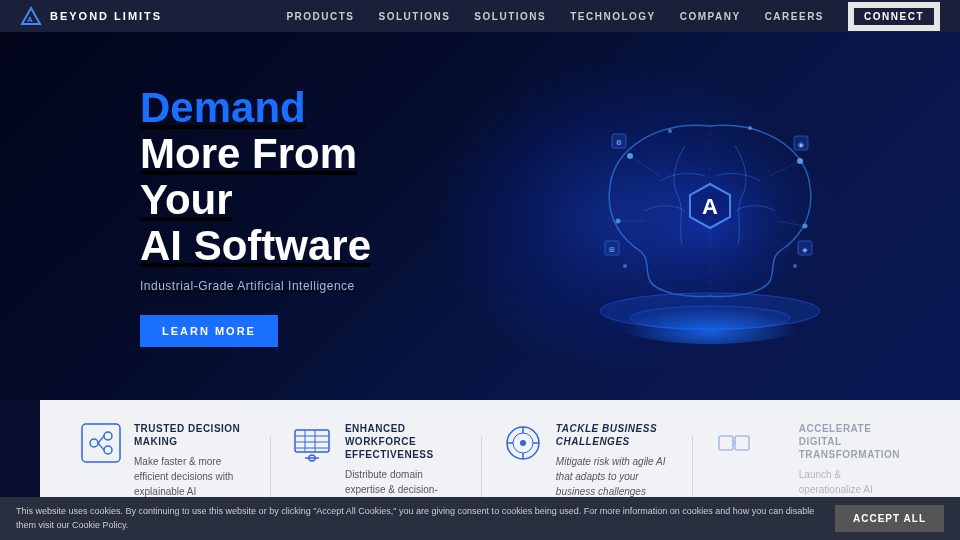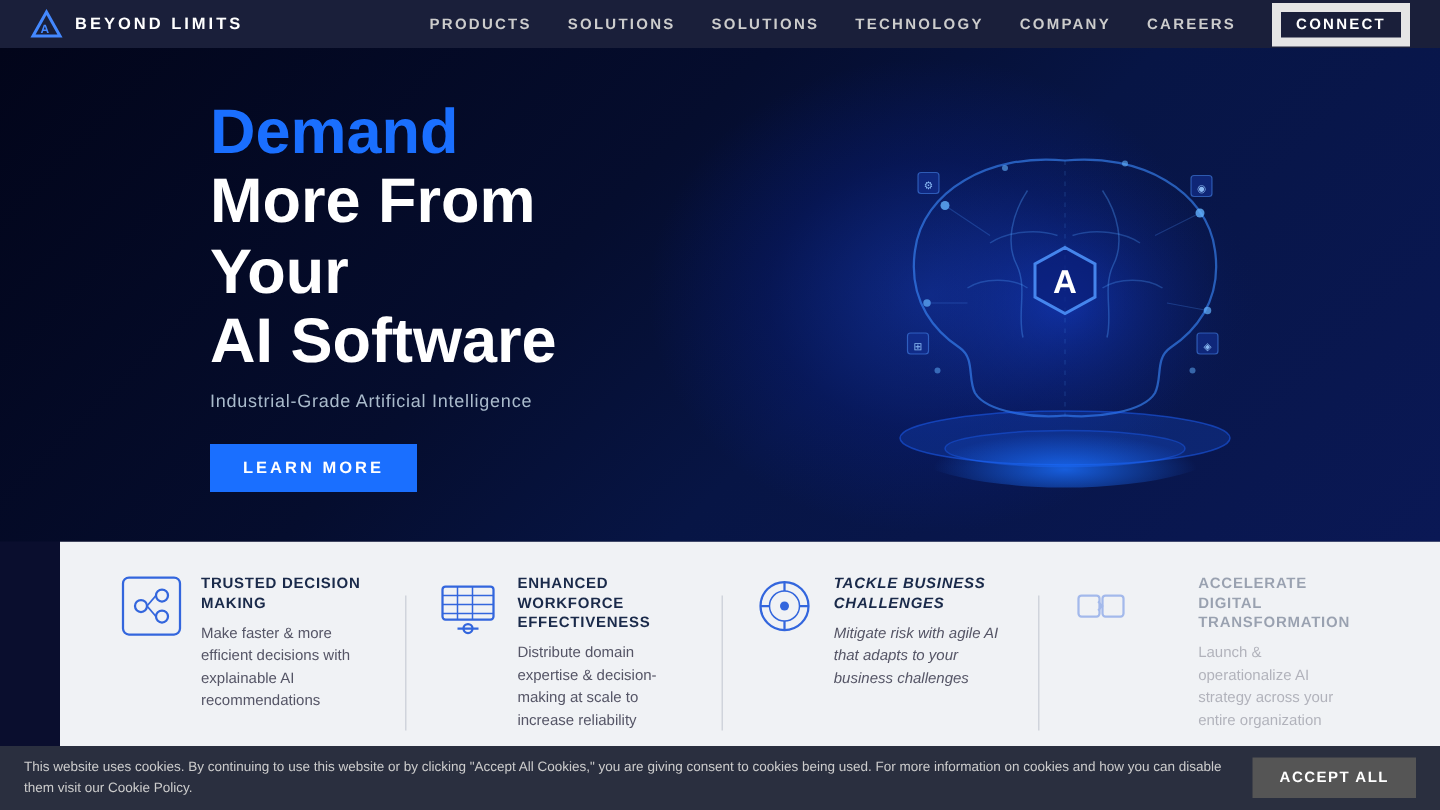--- a/index.html
+++ b/index.html
@@ -52,25 +52,26 @@
       font-size: 10px;
       font-weight: 600;
       letter-spacing: 1.5px;
       cursor: pointer;
       background: transparent;
     }
 
     
     .hero {
       position: relative;
-      height: 329px;
+      height: 368px;
       background: linear-gradient(135deg, #02051a 0%, #050d2e 40%, #071545 60%, #0a1855 100%);
       overflow: hidden;
       display: flex;
       align-items: center;
+      text-decoration: underline;
     }
     .hero-bg-glow {
       position: absolute;
       right: 150px;
       top: 50%;
       transform: translateY(-50%);
       width: 380px;
       height: 320px;
       background: radial-gradient(ellipse at center, rgba(30, 80, 255, 0.35) 0%, rgba(10, 40, 180, 0.2) 40%, transparent 70%);
       border-radius: 50%;

